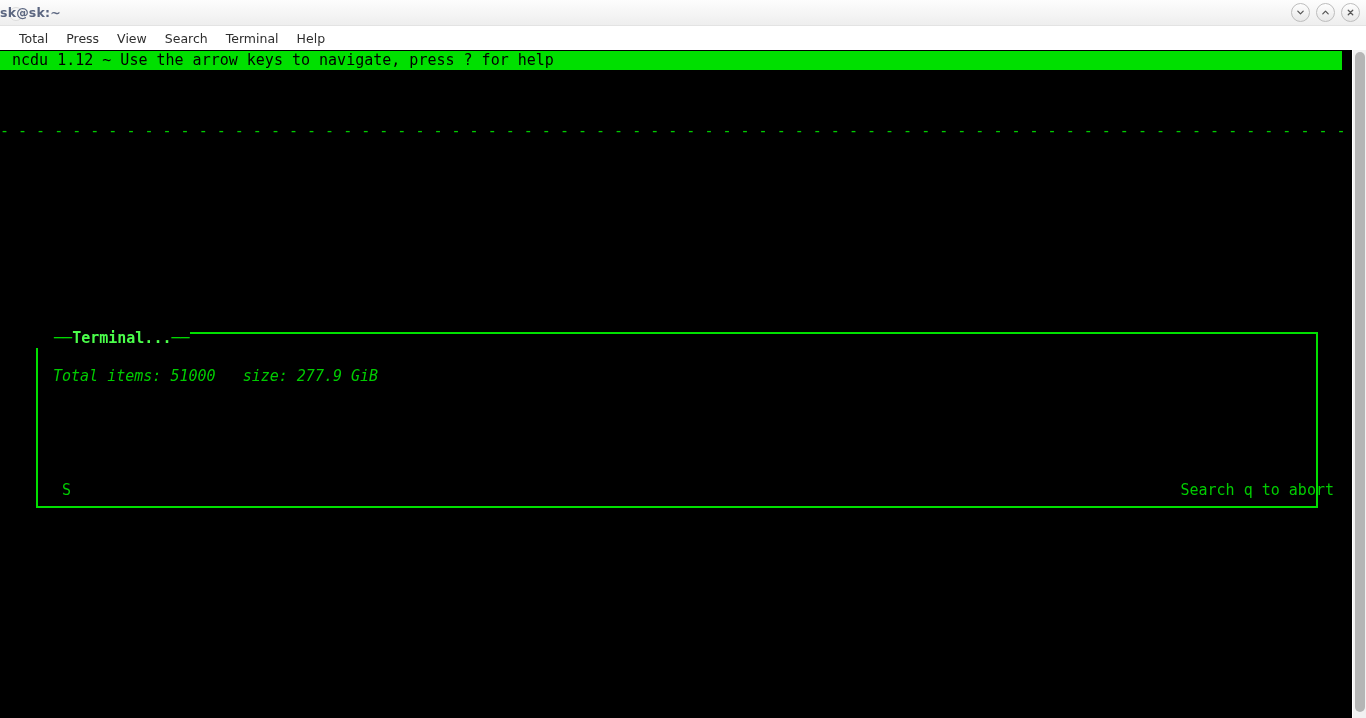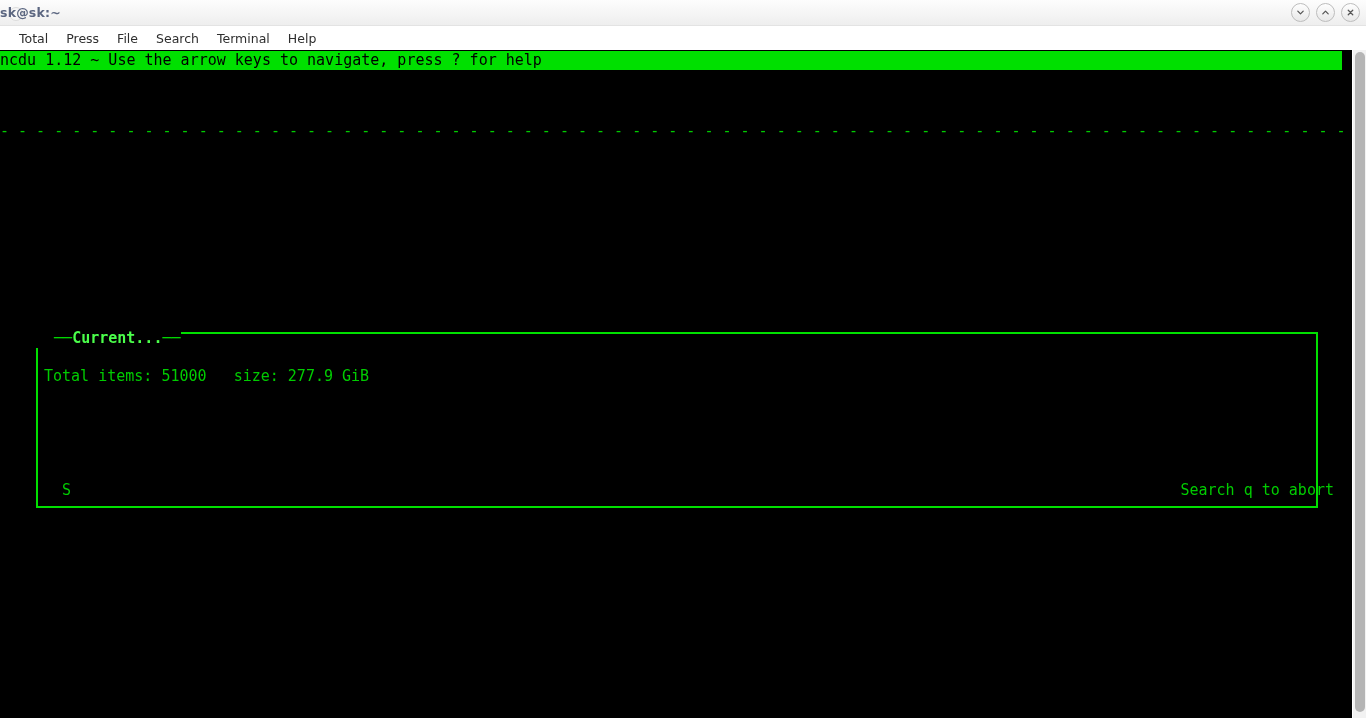--- a/index.html
+++ b/index.html
@@ -109,21 +109,21 @@
 
   .ncdu-header {
     position: absolute;
     left: 0; top: 1px;
     width: 1342px;
     height: 19px;
     line-height: 19px;
     background: #00e000;
     color: #000000;
     white-space: pre;
-    padding-left: 0px;
+    padding-left: 12px;
     box-sizing: border-box;
     font-weight: normal;
   }
 
   .ncdu-sep {
     position: absolute;
     left: 0; top: 71px;
     width: 1352px;
     height: 20px;
     line-height: 20px;
@@ -164,21 +164,21 @@
   }
 
   .dlg-line {
     position: absolute;
     white-space: pre;
     color: #00cc00;
     font-family: "DejaVu Sans Mono", "Liberation Mono", monospace;
     font-size: 15px;
     line-height: 20px;
   }
-  .dlg-total   { left: 44px; top: 316px; }
+  .dlg-total   { left: 53px; top: 316px; font-style: italic; }
   .dlg-current { left: 52px; top: 336px; }
   .dlg-spinner { left: 62px; top: 430px; }
   .dlg-abort   { right: 18px; top: 430px; }
 
   
   .statusbar {
     position: absolute;
     left: 0; top: 647px;
     width: 1352px;
     height: 20px;
@@ -234,35 +234,35 @@
         <svg width="9" height="9" viewBox="0 0 10 10">
           <path d="M2.5 2.5 L7.5 7.5 M7.5 2.5 L2.5 7.5" fill="none" stroke="#555" stroke-width="1.4" stroke-linecap="round"></path>
         </svg>
       </div>
     </div>
   </div>
 
   <div class="menubar">
     <div class="menu-item">Total</div>
     <div class="menu-item">Press</div>
-    <div class="menu-item">File</div>
+    <div class="menu-item">View</div>
     <div class="menu-item">Search</div>
     <div class="menu-item">Terminal</div>
     <div class="menu-item">Help</div>
   </div>
 
   <div class="terminal">
 
     <div class="ncdu-header">ncdu 1.12 ~ Use the arrow keys to navigate, press ? for help</div>
 
     <div class="ncdu-sep">- - - - - - - - - - - - - - - - - - - - - - - - - - - - - - - - - - - - - - - - - - - - - - - - - - - - - - - - - - - - - - - - - - - - - - - - - - - - - - - - - - - - - - - - - - - - - - - - - - - - - - - - - - - - - - - - - - - - - - - - - - - -</div>
 
     <div class="dialog"></div>
 
-    <div class="dialog-title"><span class="dash">&nbsp;&nbsp;──</span><span>Current...</span><span class="dash">──</span></div>
+    <div class="dialog-title"><span class="dash">&nbsp;&nbsp;──</span><span>Terminal...</span><span class="dash">──</span></div>
 
     <div class="dlg-line dlg-total">Total items: 51000   size: 277.9 GiB</div>
     <div class="dlg-line dlg-spinner">S</div>
     <div class="dlg-line dlg-abort">Search q to abort</div>
 
   </div>
 
   <div class="scrollbar">
     <div class="scroll-thumb"></div>
   </div>

